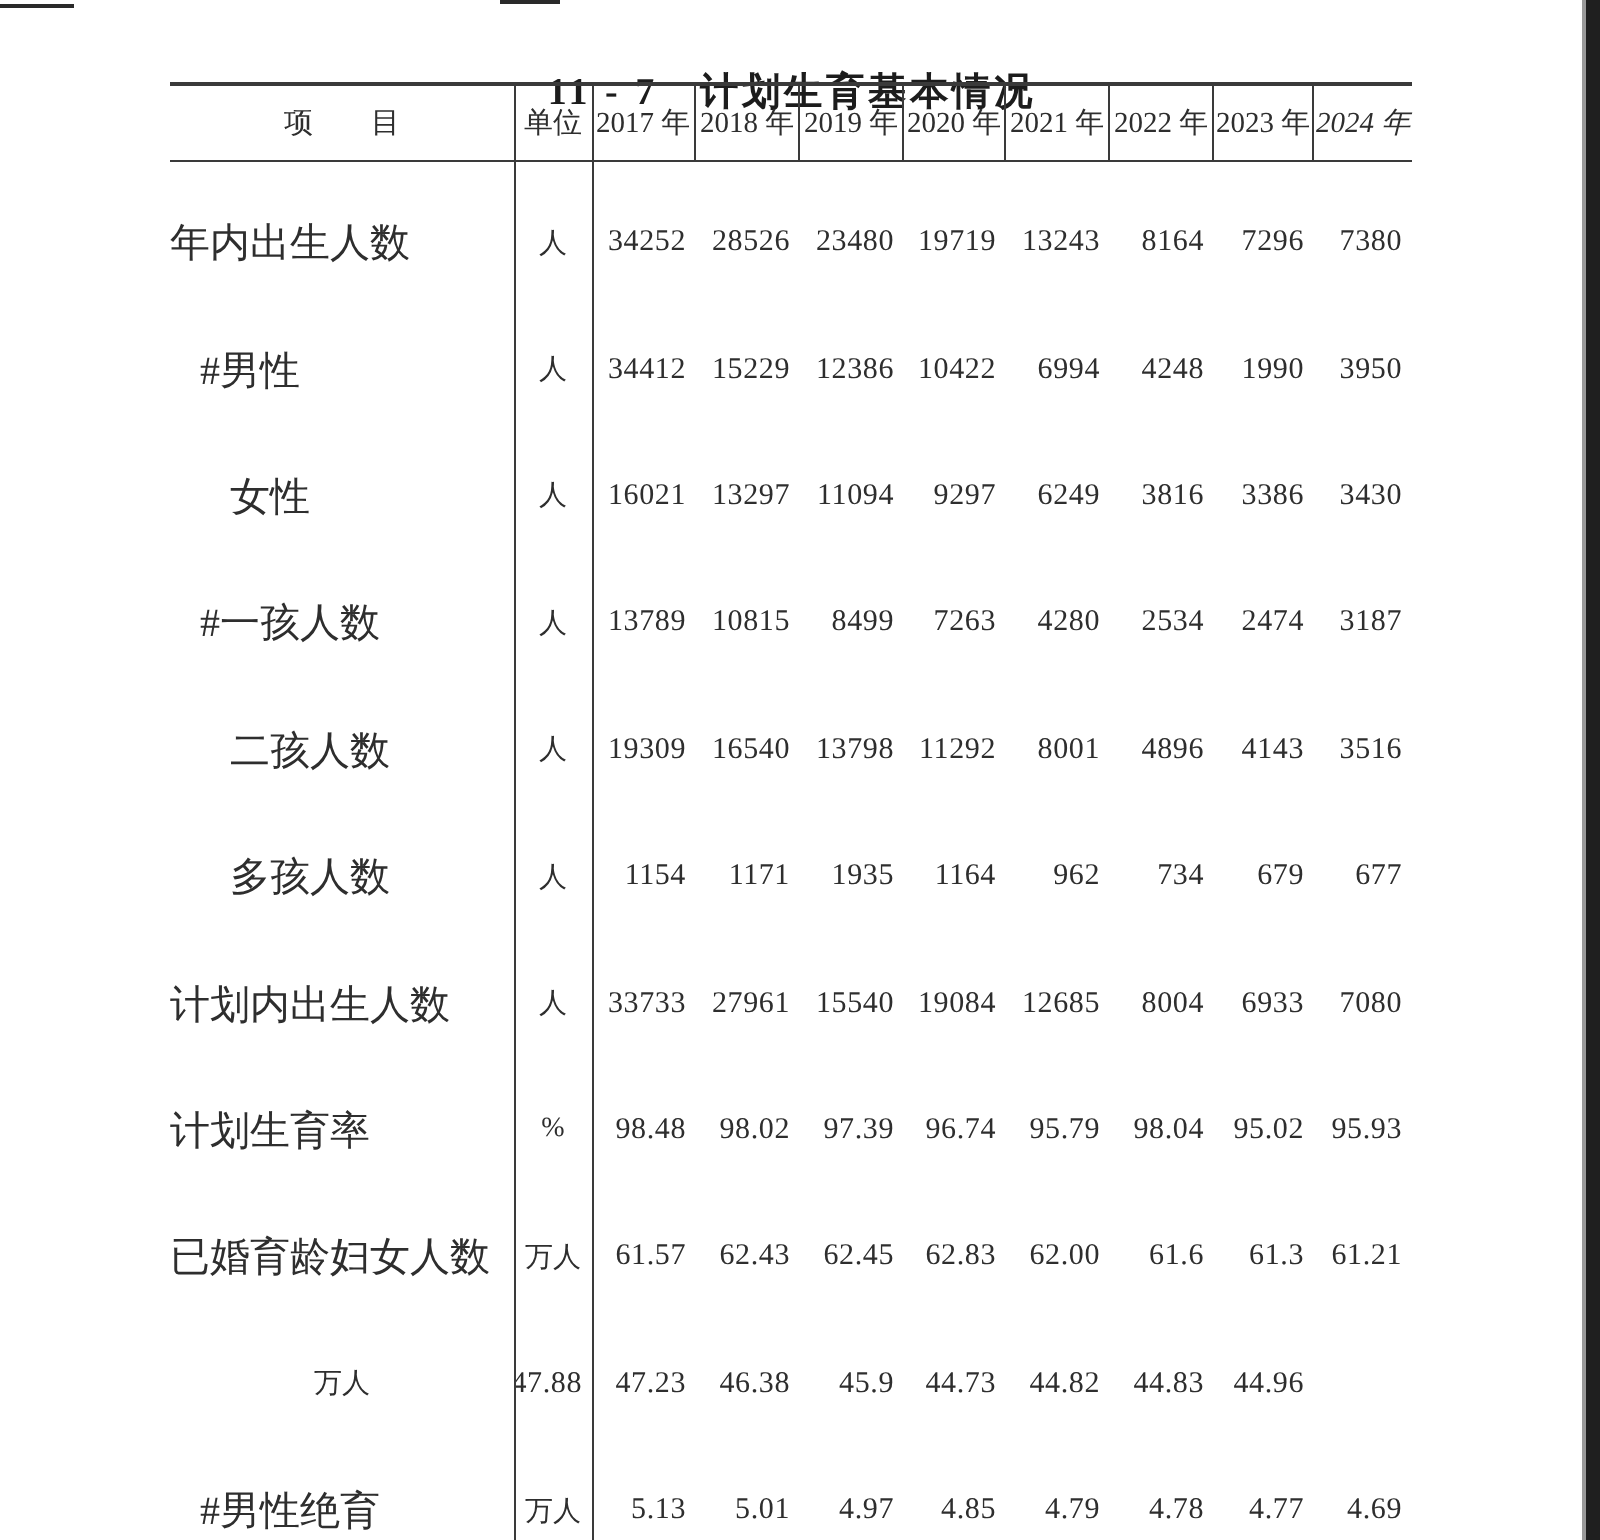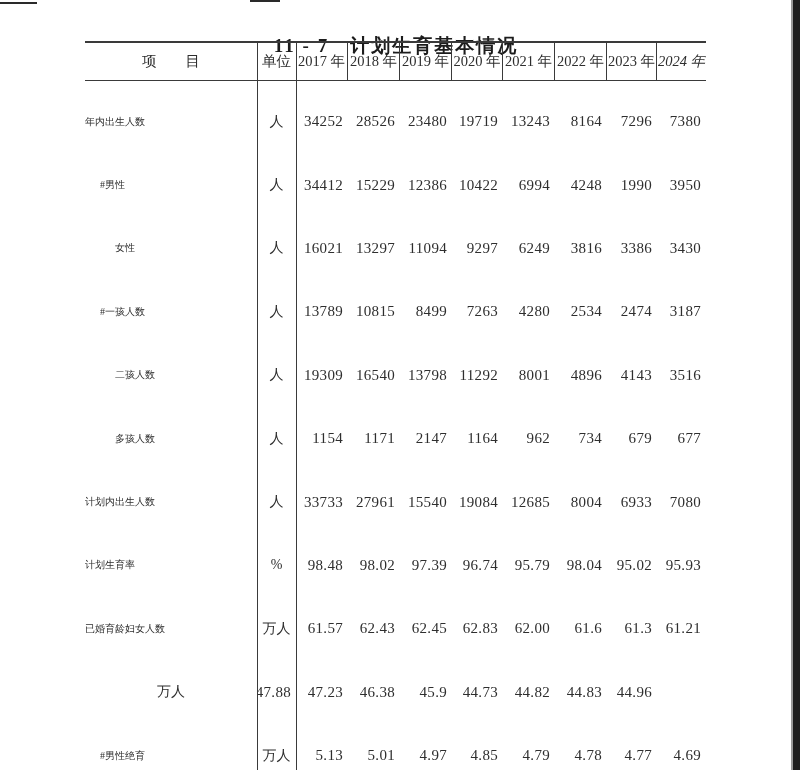--- a/index.html
+++ b/index.html
@@ -63,21 +63,21 @@
   .hcell.year.last { border-right: none; font-style: italic; }
 
   .tbody { padding-top: 9px; }
   .row { height: 63.4px; }
   .cell {
     display: flex; align-items: center;
     font-size: 15px;
     box-sizing: border-box;
     overflow: hidden;
   }
-  .cell.label { font-size: 10px; justify-content: flex-start; white-space: pre; }
+  .cell.label { font-size: 20px; justify-content: flex-start; white-space: pre; }
   .cell.unit  { font-size: 14px; justify-content: center; }
   .cell.val   { justify-content: flex-end; padding-right: 5px; letter-spacing: 0.3px; }
   .ind-0 { padding-left: 0; }
   .ind-1 { padding-left: 15px; }
   .ind-2 { padding-left: 30px; }
 </style>
 </head>
 <body>
 
 <div class="mark-a"></div>
@@ -165,21 +165,21 @@
         <div class="cell val">8001</div>
         <div class="cell val">4896</div>
         <div class="cell val">4143</div>
         <div class="cell val">3516</div>
       </div>
       <div class="grid-row row">
         <div class="cell label ind-2">多孩人数</div>
         <div class="cell unit">人</div>
         <div class="cell val">1154</div>
         <div class="cell val">1171</div>
-        <div class="cell val">2147</div>
+        <div class="cell val">1935</div>
         <div class="cell val">1164</div>
         <div class="cell val">962</div>
         <div class="cell val">734</div>
         <div class="cell val">679</div>
         <div class="cell val">677</div>
       </div>
       <div class="grid-row row">
         <div class="cell label ind-0">计划内出生人数</div>
         <div class="cell unit">人</div>
         <div class="cell val">33733</div>

